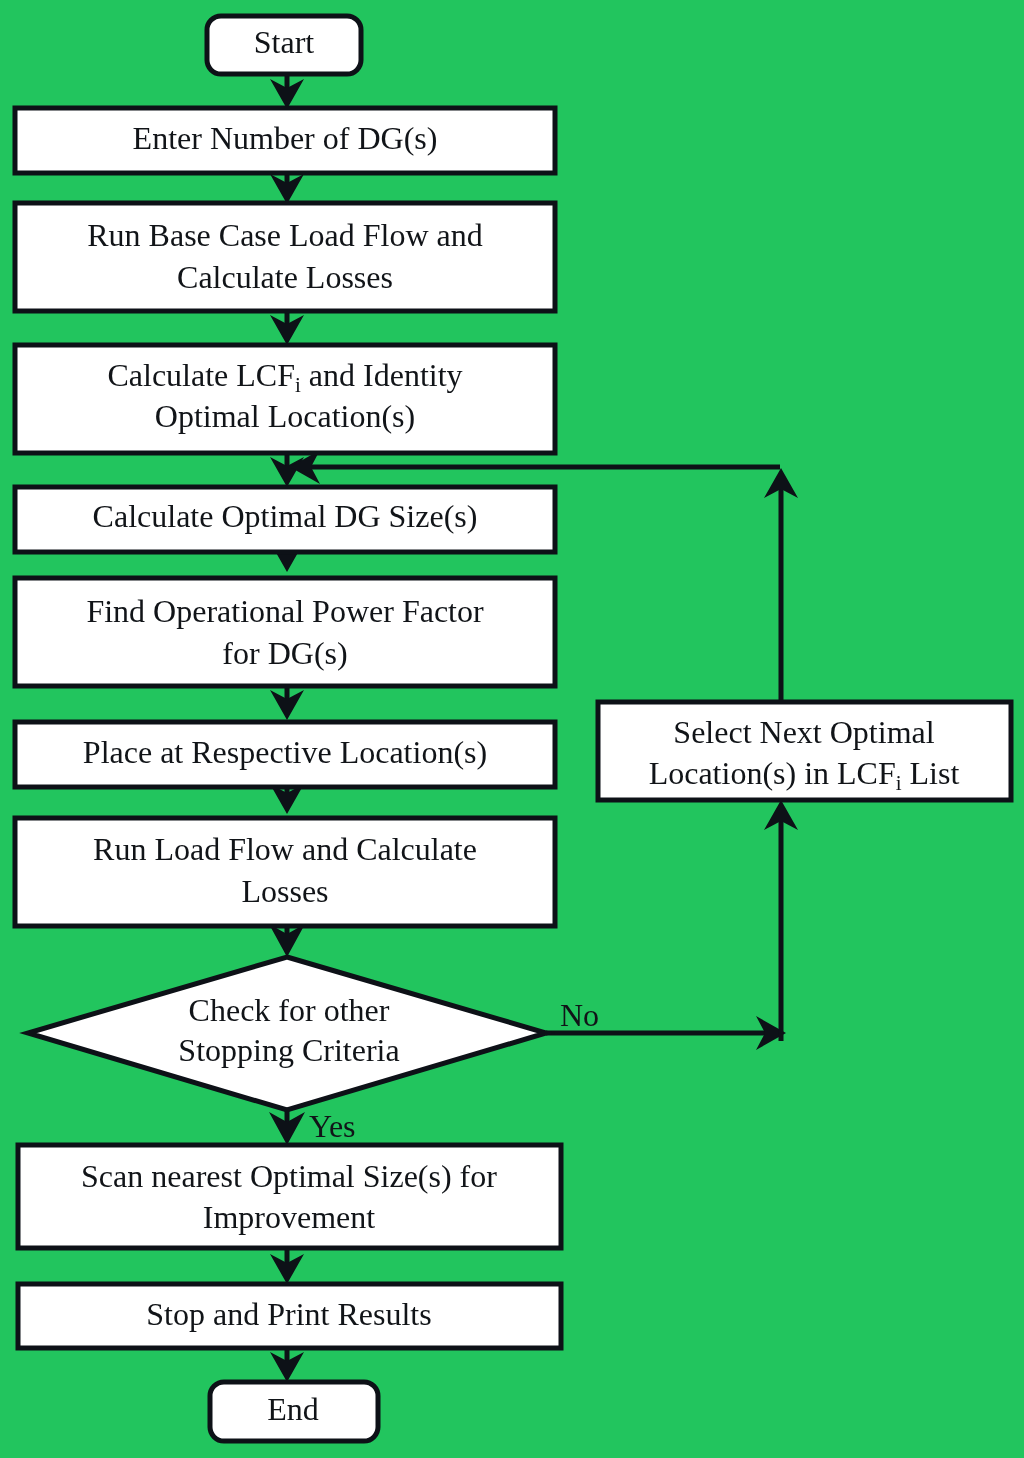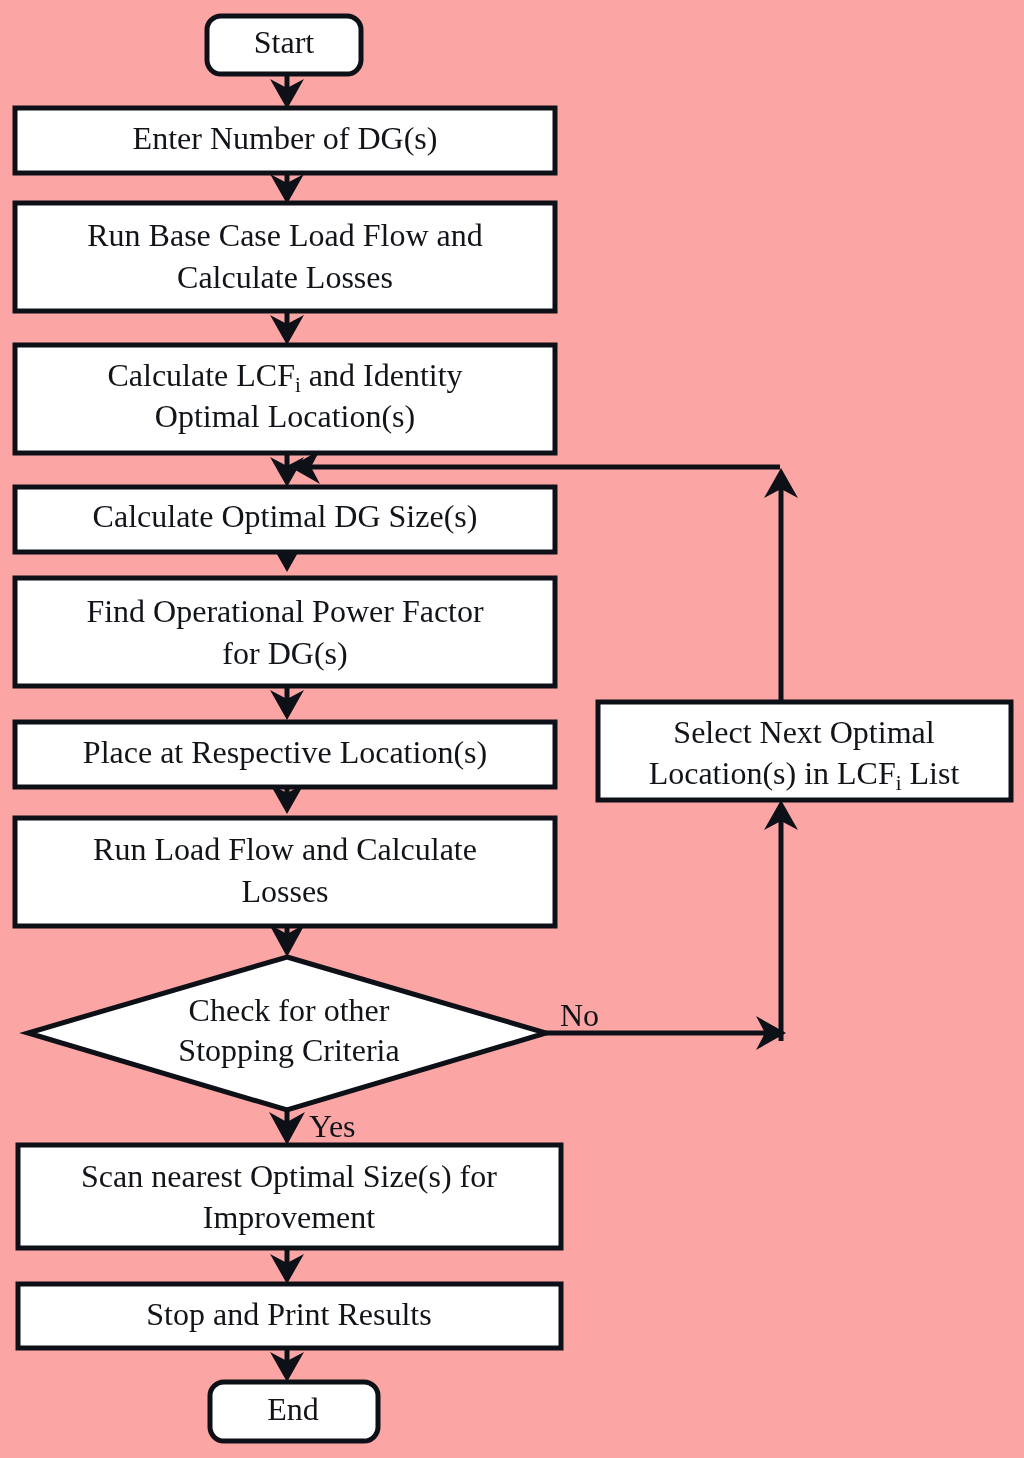--- a/index.html
+++ b/index.html
@@ -10,21 +10,21 @@
   body {
     width: 1024px;
     height: 1458px;
     font-family: "Liberation Serif", "DejaVu Serif", serif;
     overflow: hidden;
   }
   #flowchart-root {
     position: relative;
     width: 1024px;
     height: 1458px;
-    background: #fca5a5;
+    background: #22c55e;
   }
   svg.fc {
     display: block;
     width: 1024px;
     height: 1458px;
   }
   .node-shape {
     fill: #ffffff;
     stroke: #0d1117;
     stroke-width: 5;

